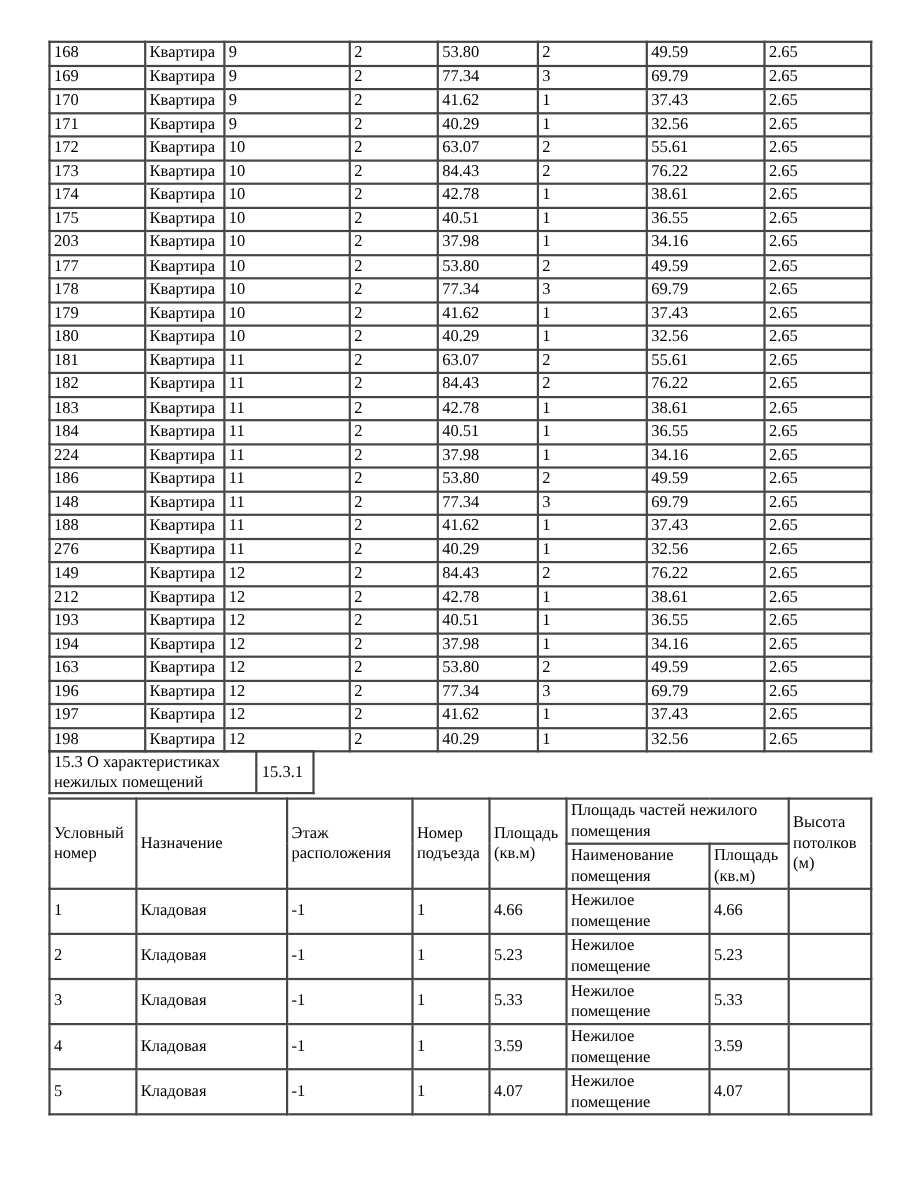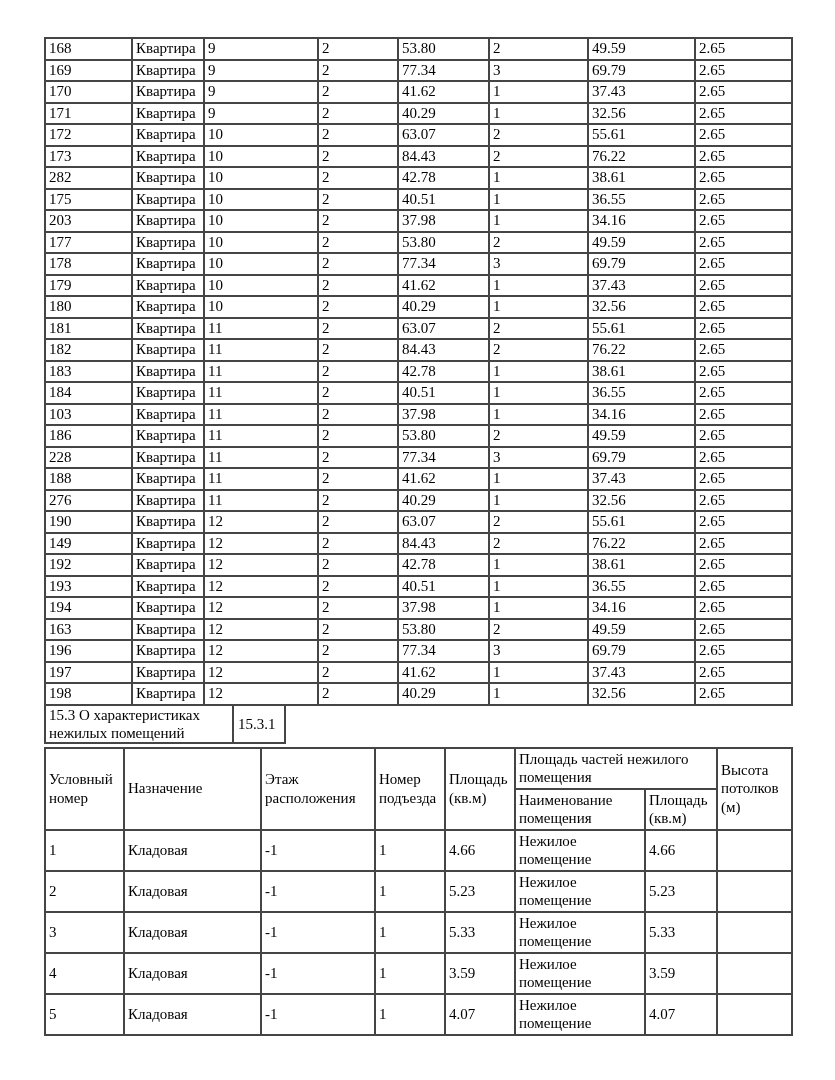--- a/index.html
+++ b/index.html
@@ -133,21 +133,21 @@
             <td>173</td>
             <td>Квартира</td>
             <td>10</td>
             <td>2</td>
             <td>84.43</td>
             <td>2</td>
             <td>76.22</td>
             <td>2.65</td>
           </tr>
           <tr>
-            <td>282</td>
+            <td>174</td>
             <td>Квартира</td>
             <td>10</td>
             <td>2</td>
             <td>42.78</td>
             <td>1</td>
             <td>38.61</td>
             <td>2.65</td>
           </tr>
           <tr>
             <td>175</td>
@@ -243,41 +243,41 @@
             <td>184</td>
             <td>Квартира</td>
             <td>11</td>
             <td>2</td>
             <td>40.51</td>
             <td>1</td>
             <td>36.55</td>
             <td>2.65</td>
           </tr>
           <tr>
-            <td>103</td>
+            <td>224</td>
             <td>Квартира</td>
             <td>11</td>
             <td>2</td>
             <td>37.98</td>
             <td>1</td>
             <td>34.16</td>
             <td>2.65</td>
           </tr>
           <tr>
             <td>186</td>
             <td>Квартира</td>
             <td>11</td>
             <td>2</td>
             <td>53.80</td>
             <td>2</td>
             <td>49.59</td>
             <td>2.65</td>
           </tr>
           <tr>
-            <td>228</td>
+            <td>148</td>
             <td>Квартира</td>
             <td>11</td>
             <td>2</td>
             <td>77.34</td>
             <td>3</td>
             <td>69.79</td>
             <td>2.65</td>
           </tr>
           <tr>
             <td>188</td>
@@ -293,41 +293,31 @@
             <td>276</td>
             <td>Квартира</td>
             <td>11</td>
             <td>2</td>
             <td>40.29</td>
             <td>1</td>
             <td>32.56</td>
             <td>2.65</td>
           </tr>
           <tr>
-            <td>190</td>
-            <td>Квартира</td>
-            <td>12</td>
-            <td>2</td>
-            <td>63.07</td>
-            <td>2</td>
-            <td>55.61</td>
-            <td>2.65</td>
-          </tr>
-          <tr>
             <td>149</td>
             <td>Квартира</td>
             <td>12</td>
             <td>2</td>
             <td>84.43</td>
             <td>2</td>
             <td>76.22</td>
             <td>2.65</td>
           </tr>
           <tr>
-            <td>192</td>
+            <td>212</td>
             <td>Квартира</td>
             <td>12</td>
             <td>2</td>
             <td>42.78</td>
             <td>1</td>
             <td>38.61</td>
             <td>2.65</td>
           </tr>
           <tr>
             <td>193</td>

